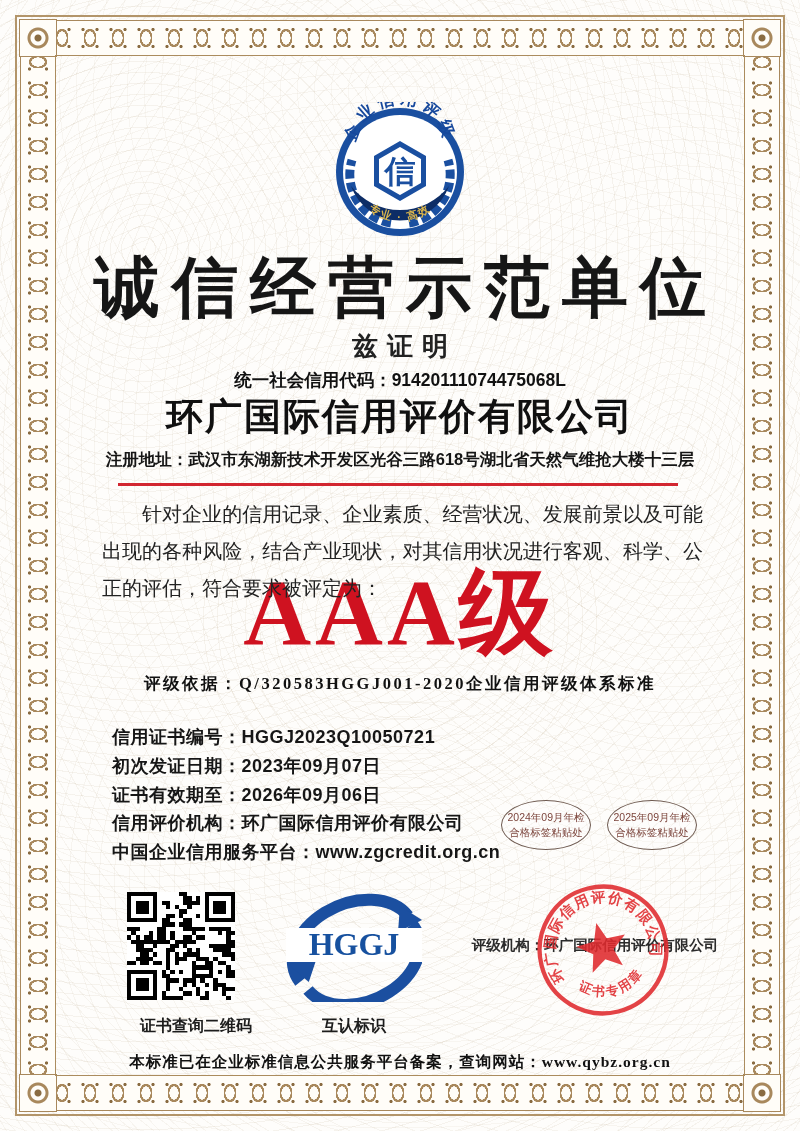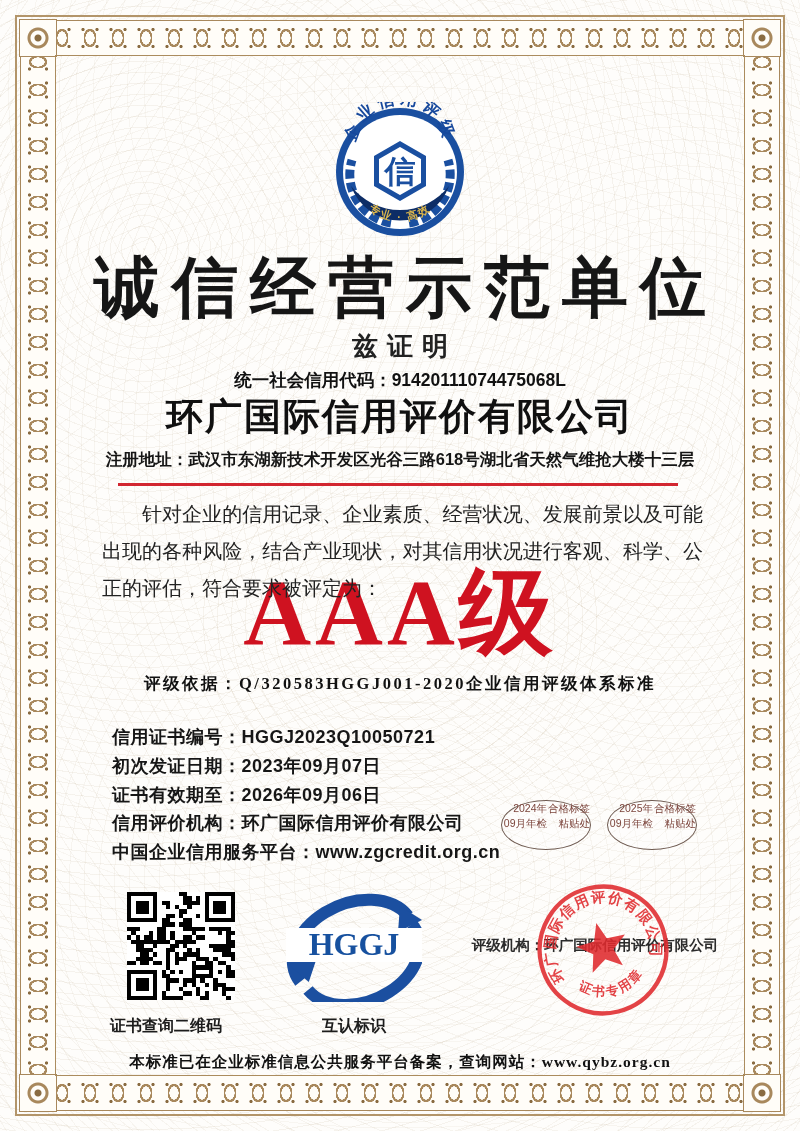--- a/index.html
+++ b/index.html
@@ -78,28 +78,28 @@
   }
   .basis-line{
     top:673px;font-family:"Liberation Serif","DejaVu Serif",serif;
     font-size:16.5px;font-weight:700;color:#111;letter-spacing:2.5px;
   }
   .info-block{top:723px;left:112px;}
   .info-line{font-size:18px;font-weight:700;color:#161616;line-height:28.8px;letter-spacing:0.5px;}
 
   .insp-badge{
     width:88px;height:48px;border:1px solid #6e5a50;border-radius:50%;
-    color:#7c453c;font-size:10.5px;line-height:1.45;text-align:right;
-    display:flex;flex-direction:row;justify-content:center;background:rgba(255,255,255,0.25);
+    color:#7c453c;font-size:10.5px;line-height:1.45;text-align:center;
+    display:flex;flex-direction:column;justify-content:center;background:rgba(255,255,255,0.25);
   }
   .badge-1{top:800px;left:501px;}
   .badge-2{top:800px;left:607px;}
 
   .qr-box{top:892px;left:127px;width:108px;height:108px;}
-  .qr-label{top:1016px;left:110px;width:142px;text-align:left;font-size:16px;font-weight:700;color:#1c1c1c;}
+  .qr-label{top:1016px;left:110px;width:142px;text-align:right;font-size:16px;font-weight:700;color:#1c1c1c;}
   .hggj-box{top:884px;left:286px;width:136px;height:118px;}
   .hggj-label{top:1016px;left:286px;width:136px;text-align:center;font-size:16px;font-weight:700;color:#1c1c1c;}
 
   .agency-block{top:933px;left:430px;width:330px;text-align:center;z-index:1;}
   .agency-cn{font-size:14.5px;font-weight:700;color:#2b2b2b;line-height:24px;}
   .agency-en{font-size:13px;color:#2b2b2b;line-height:22px;}
   .seal-wrap{top:878px;left:531px;width:144px;height:144px;z-index:2;opacity:0.88;}
 
   .footer-line{
     top:1052px;font-family:"Liberation Serif","DejaVu Serif",serif;

